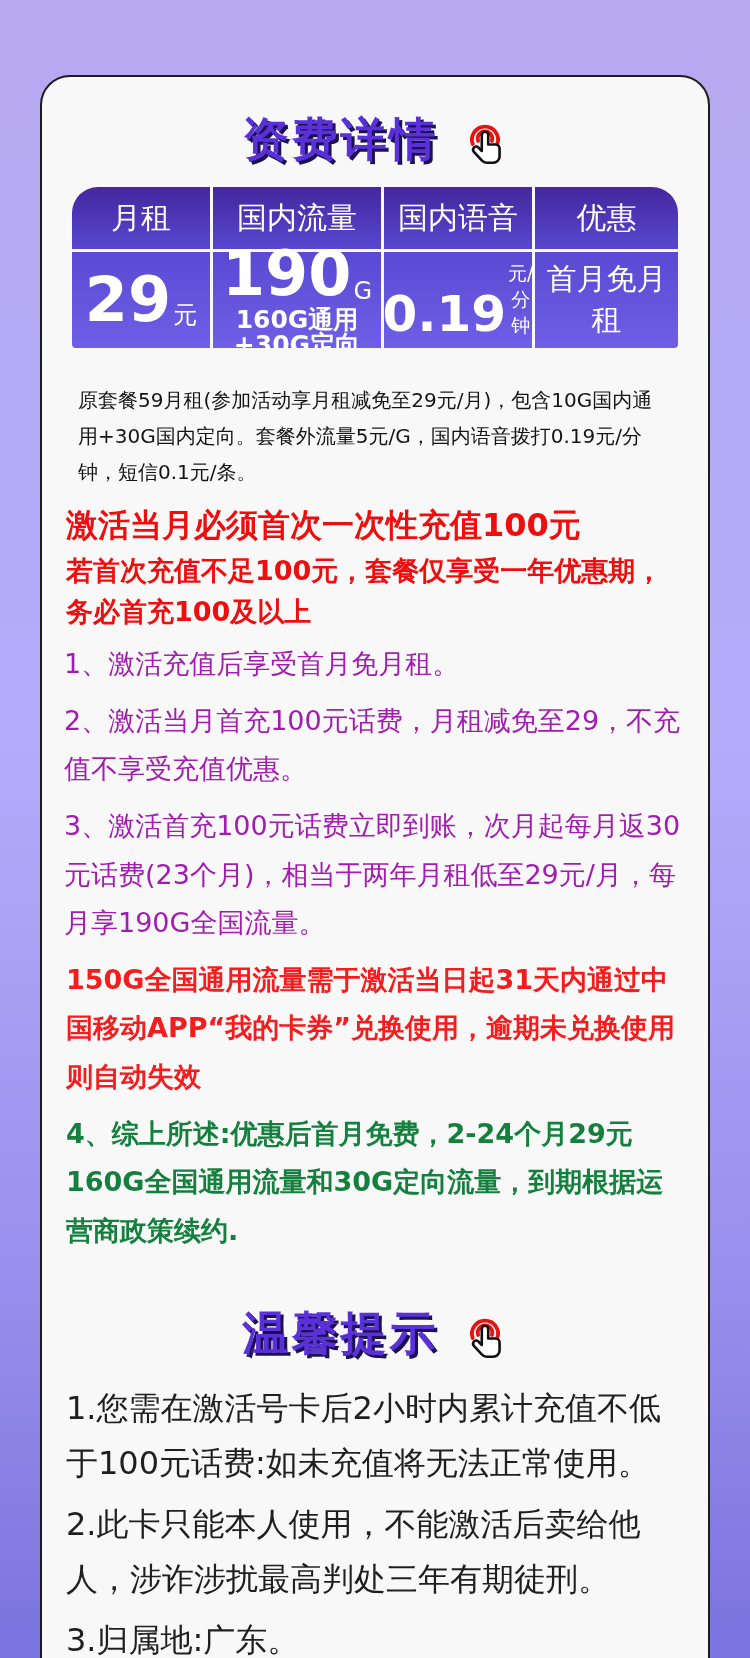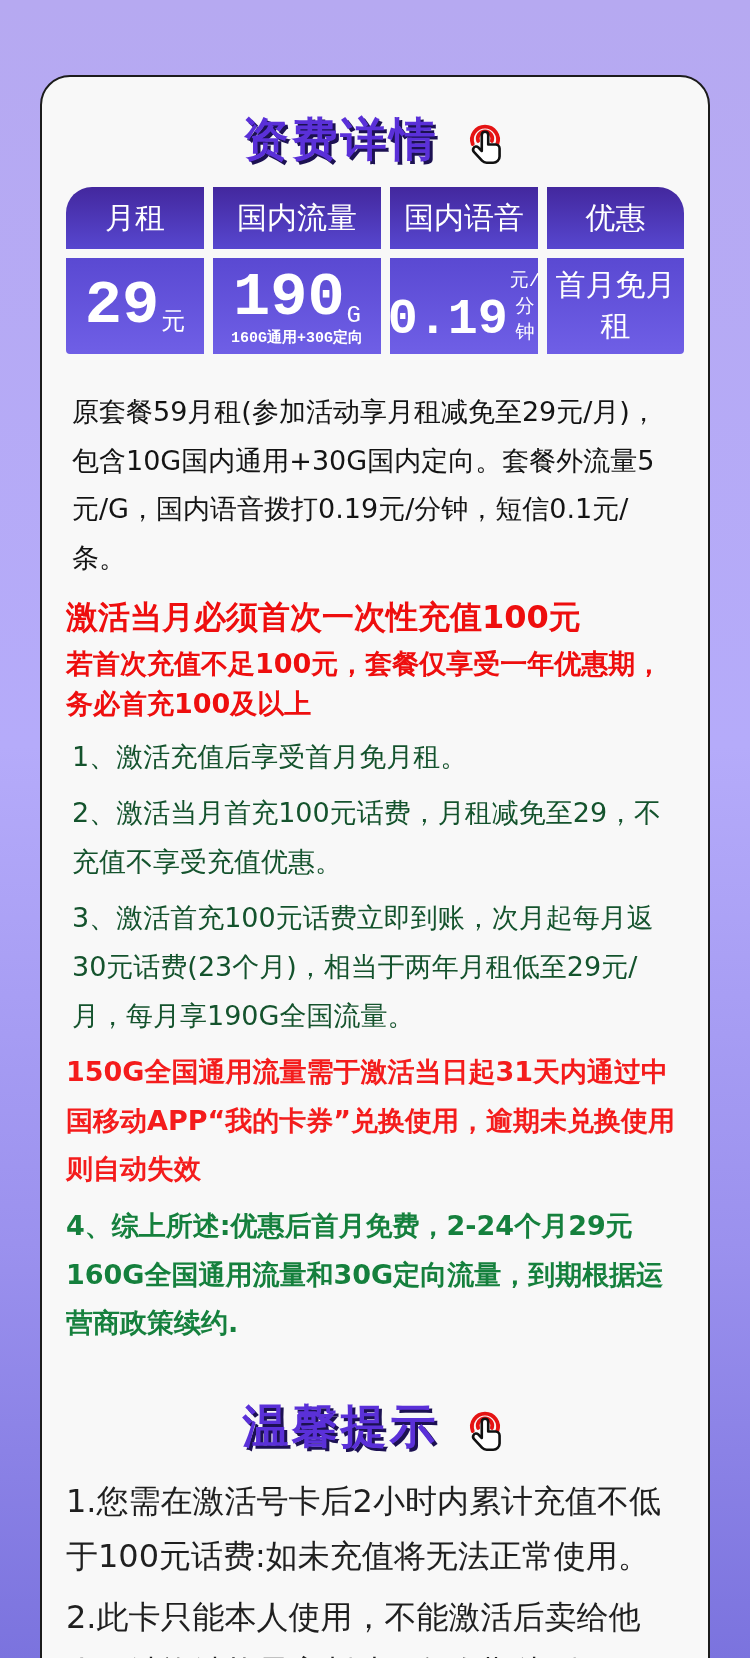--- a/index.html
+++ b/index.html
@@ -26,62 +26,61 @@
     font-size:46px;font-weight:900;letter-spacing:3px;
     color:#5a30d8;
     text-shadow:3px 3px 0 #1c1152;
   }
   .tap-icon{display:inline-block;width:46px;height:56px;position:relative;top:4px;}
   
   .plan-table{
     display:grid;
     grid-template-columns:138px 168px 148px auto;
     grid-auto-rows:auto;
-    gap:9px;
+    gap:3px;
     border-radius:26px 26px 4px 4px;
     overflow:hidden;
-    margin:0 2px;
-    font-family:Liberation Mono, monospace;
+    margin:0 8px;
   }
   .cell{
     display:flex;flex-direction:column;align-items:center;justify-content:center;
     color:#fff;text-align:center;
   }
   .cell.head{
     height:62px;
     background:linear-gradient(180deg,#43289e 0%,#5747cf 100%);
     font-size:30px;font-weight:500;
   }
   .cell.val{
     height:96px;
     background:linear-gradient(180deg,#5a49d2 0%,#6f5fe6 100%);
   }
   .big-num{font-size:62px;font-weight:600;line-height:1;}
   .mid-num{font-size:50px;font-weight:600;line-height:1;}
   .unit-sm{font-size:24px;font-weight:500;}
   .unit-xs{font-size:19px;font-weight:500;}
   .baseline{display:flex;align-items:flex-end;gap:2px;}
-  .sub-note{font-size:15px;font-weight:700;margin-top:2px;line-height:1;}
+  .sub-note{font-size:25px;font-weight:700;margin-top:2px;line-height:1;}
   .discount-txt{font-size:30px;font-weight:500;}
   
   .body-txt{
-    margin:34px 8px 0;
-    font-size:27px;line-height:1.8;color:#141414;
+    margin:34px 14px 0;
+    font-size:20px;line-height:1.8;color:#141414;
   }
   .red-headline{
     margin:14px 2px 0;
     font-size:32px;line-height:1.35;color:#ee0e0e;font-weight:700;
   }
   .red-subline{
     margin:4px 2px 6px;
     font-size:27px;line-height:1.5;color:#ee0e0e;font-weight:700;
   }
   .list-item{
-    margin:8px 8px 0;
-    font-size:27px;line-height:1.8;color:#14532d;
+    margin:8px 0 0;
+    font-size:27px;line-height:1.8;color:#a21caf;
   }
   .red-note{
     margin:8px 2px 0;
     font-size:27px;line-height:1.8;color:#f41c1c;font-weight:700;
   }
   .red-summary{
     margin:8px 2px 0;
     font-size:27px;line-height:1.8;color:#15803d;font-weight:700;
   }
   .tips-title-row{margin-top:48px;}

